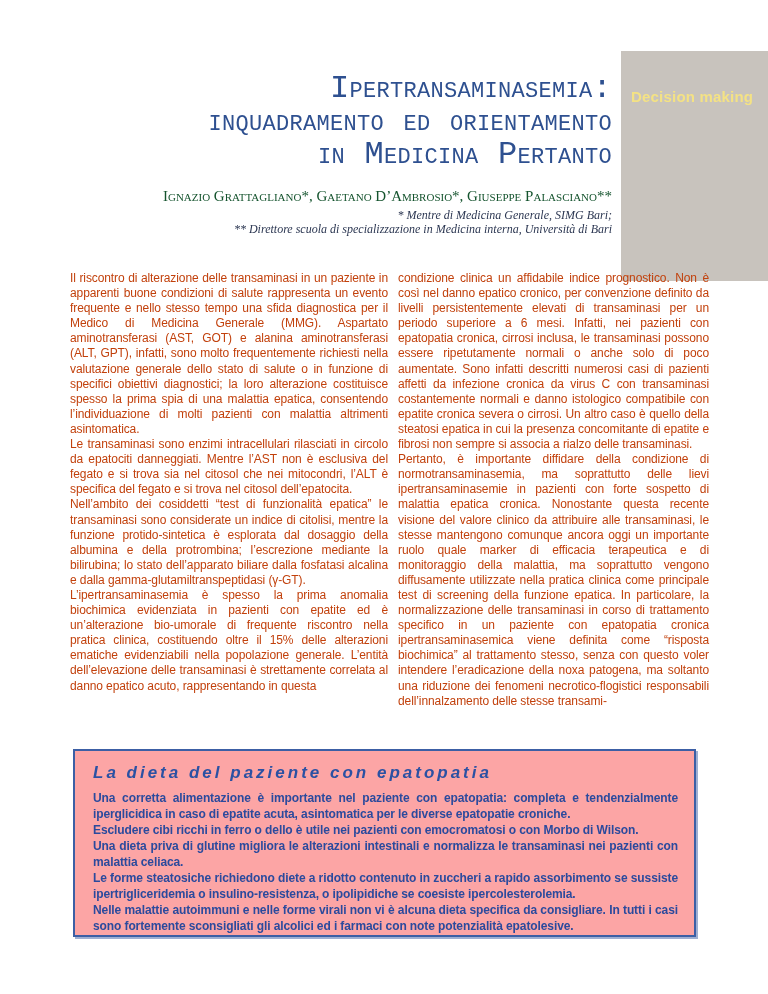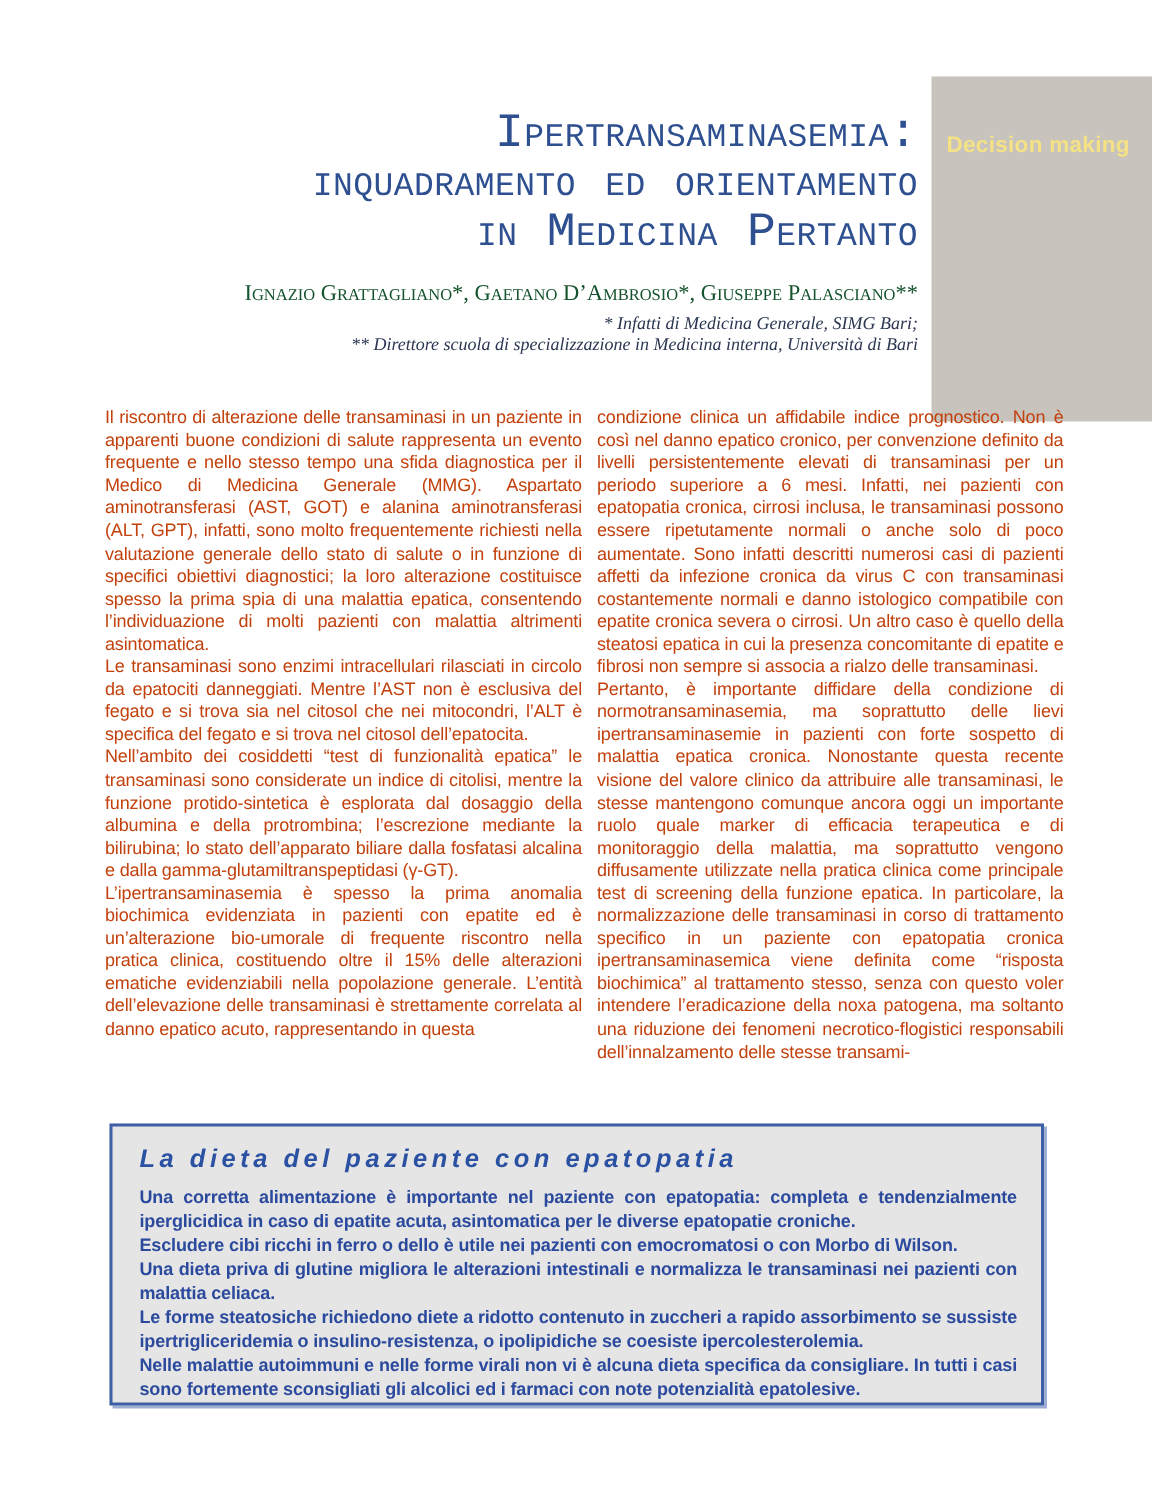--- a/index.html
+++ b/index.html
@@ -83,21 +83,21 @@
   .col-right { left: 398px; width: 311px; }
   .col p { margin: 0; }
 
   
   .diet-box {
     position: absolute;
     left: 73px; top: 749px;
     width: 623px; height: 188px;
     box-sizing: border-box;
     border: 2px solid #3c5fa5;
-    background: #e5e5e5;
+    background: #fca5a5;
     box-shadow: 2px 2px 0 #9fafd2;
   }
   .diet-title {
     margin: 12px 18px 7px 18px;
     font-family: "Liberation Sans", sans-serif;
     font-weight: bold;
     font-style: italic;
     font-size: 17px;
     letter-spacing: 3px;
     color: #2b51a3;
@@ -125,21 +125,21 @@
 
   <div class="title-block">
     <div>Ipertransaminasemia:</div>
     <div>inquadramento ed orientamento</div>
     <div>in Medicina Pertanto</div>
   </div>
 
   <div class="authors">Ignazio Grattagliano*, Gaetano D’Ambrosio*, Giuseppe Palasciano**</div>
 
   <div class="affiliations">
-    <div>* Infatti di Medicina Generale, SIMG Bari;</div>
+    <div>* Mentre di Medicina Generale, SIMG Bari;</div>
     <div>** Direttore scuola di specializzazione in Medicina interna, Università di Bari</div>
   </div>
 
   <div class="col col-left">
     <p>Il riscontro di alterazione delle transaminasi in un paziente in apparenti buone condizioni di salute rappresenta un evento frequente e nello stesso tempo una sfida diagnostica per il Medico di Medicina Generale (MMG). Aspartato aminotransferasi (AST, GOT) e alanina aminotransferasi (ALT, GPT), infatti, sono molto frequentemente richiesti nella valutazione generale dello stato di salute o in funzione di specifici obiettivi diagnostici; la loro alterazione costituisce spesso la prima spia di una malattia epatica, consentendo l’individuazione di molti pazienti con malattia altrimenti asintomatica.</p>
     <p>Le transaminasi sono enzimi intracellulari rilasciati in circolo da epatociti danneggiati. Mentre l’AST non è esclusiva del fegato e si trova sia nel citosol che nei mitocondri, l’ALT è specifica del fegato e si trova nel citosol dell’epatocita.</p>
     <p>Nell’ambito dei cosiddetti “test di funzionalità epatica” le transaminasi sono considerate un indice di citolisi, mentre la funzione protido-sintetica è esplorata dal dosaggio della albumina e della protrombina; l’escrezione mediante la bilirubina; lo stato dell’apparato biliare dalla fosfatasi alcalina e dalla gamma-glutamiltranspeptidasi (γ-GT).</p>
     <p>L’ipertransaminasemia è spesso la prima anomalia biochimica evidenziata in pazienti con epatite ed è un’alterazione bio-umorale di frequente riscontro nella pratica clinica, costituendo oltre il 15% delle alterazioni ematiche evidenziabili nella popolazione generale. L’entità dell’elevazione delle transaminasi è strettamente correlata al danno epatico acuto, rappresentando in questa</p>
   </div>
 

